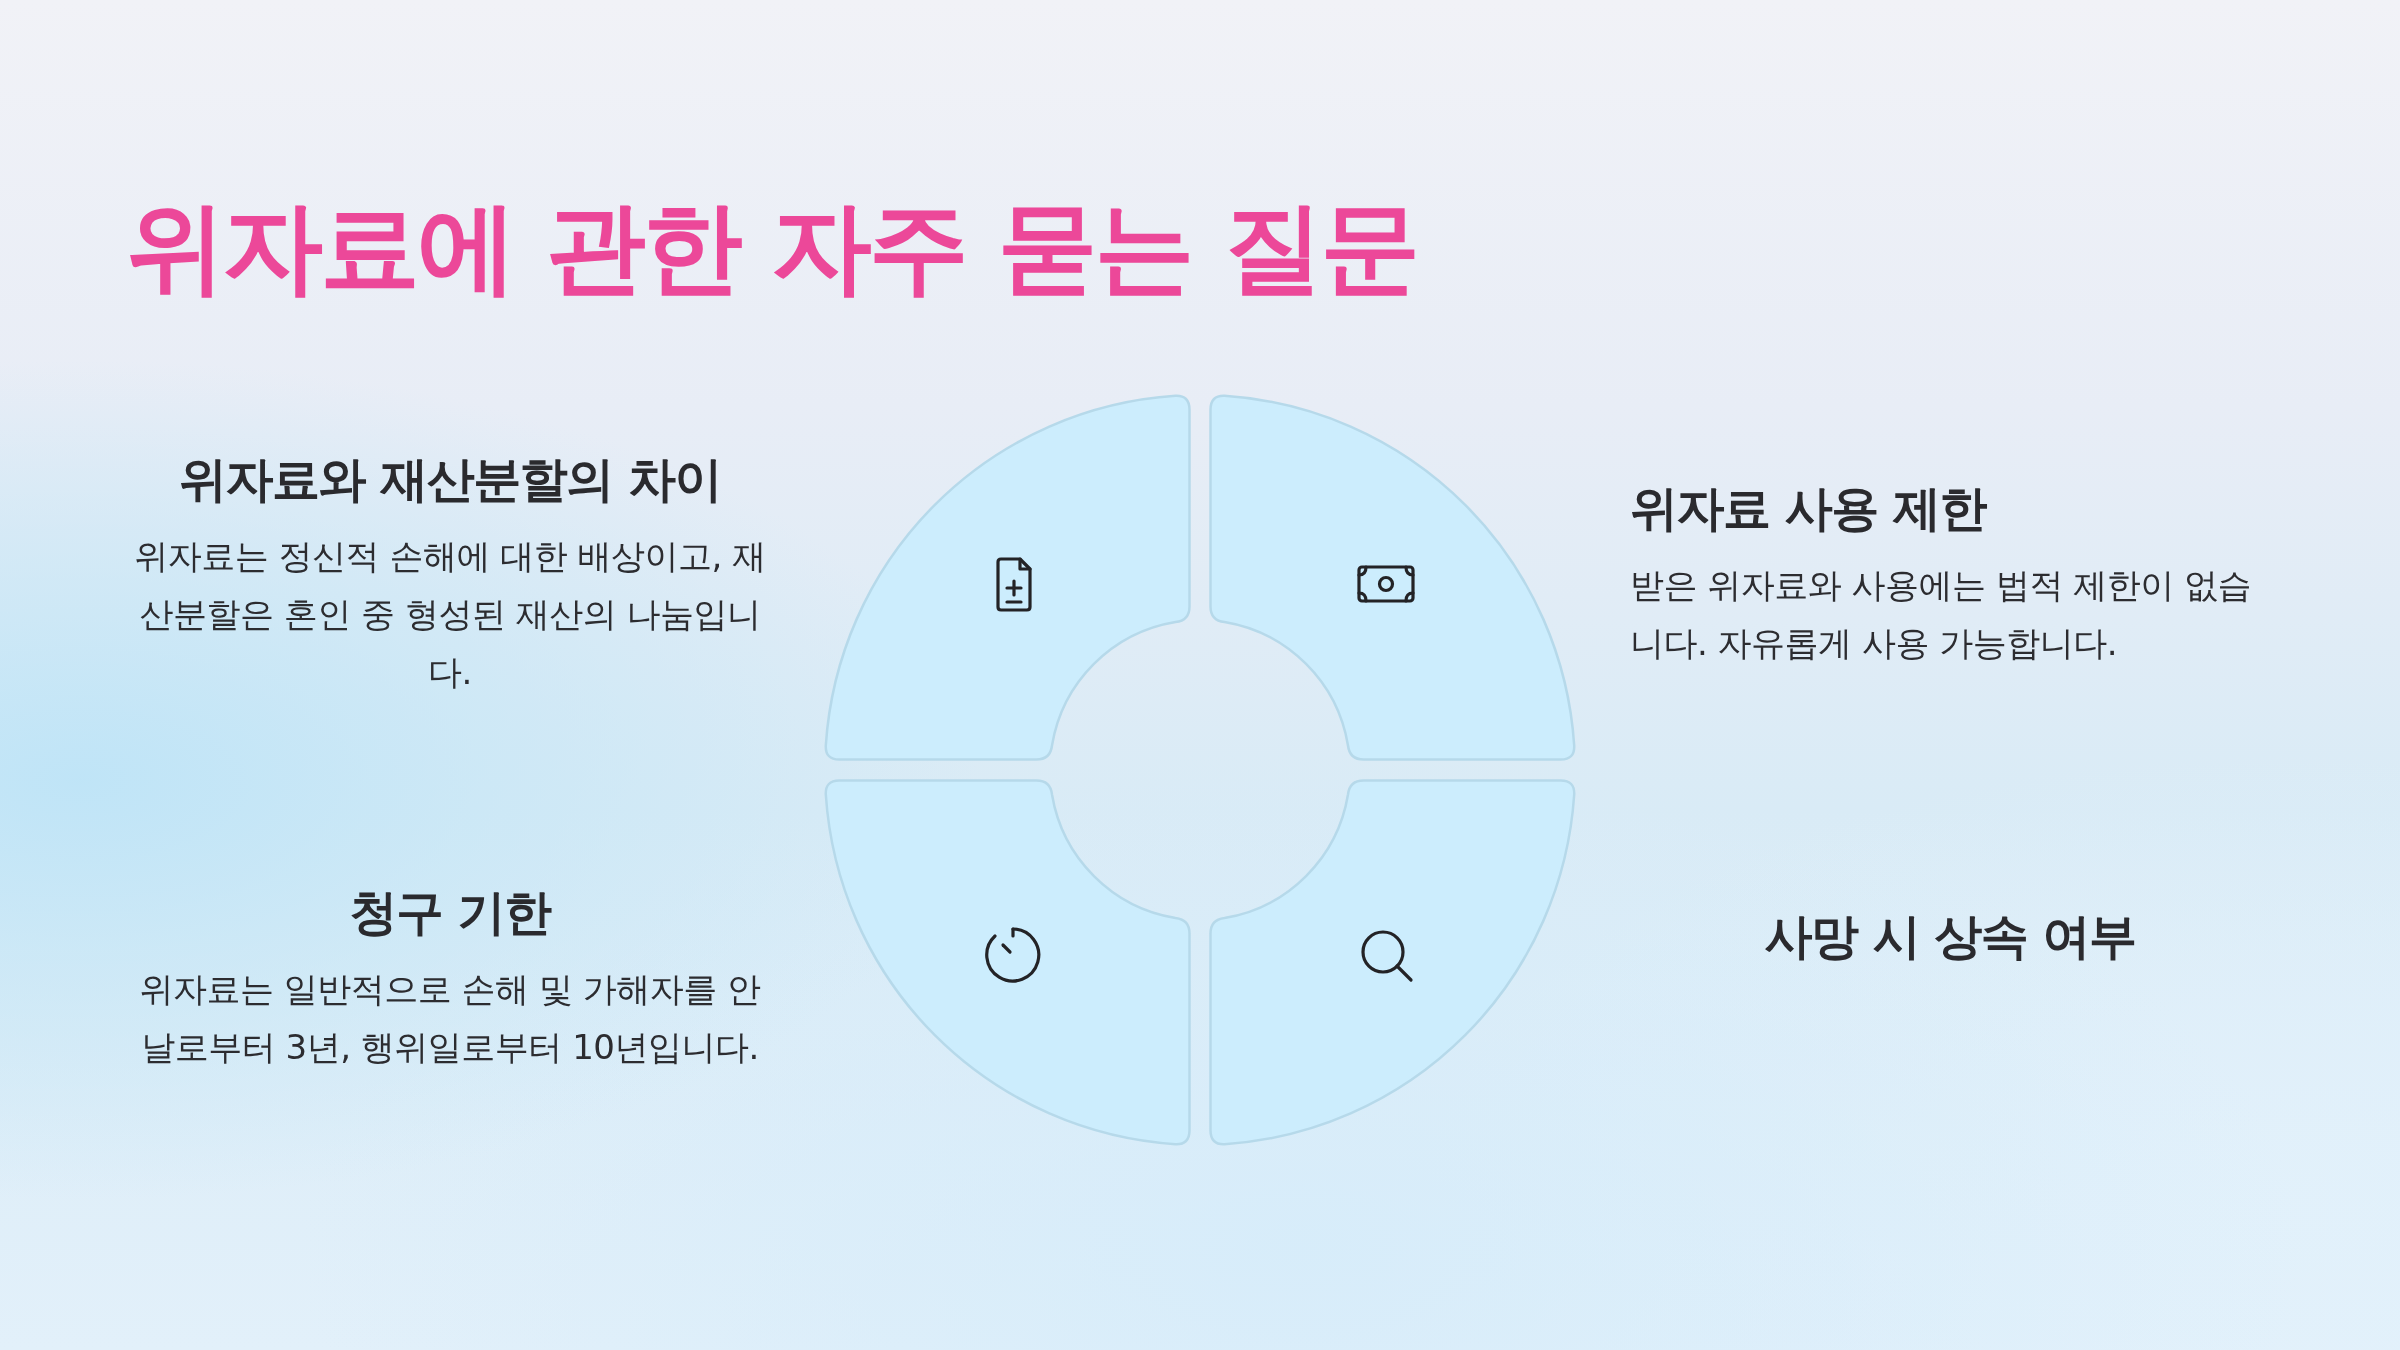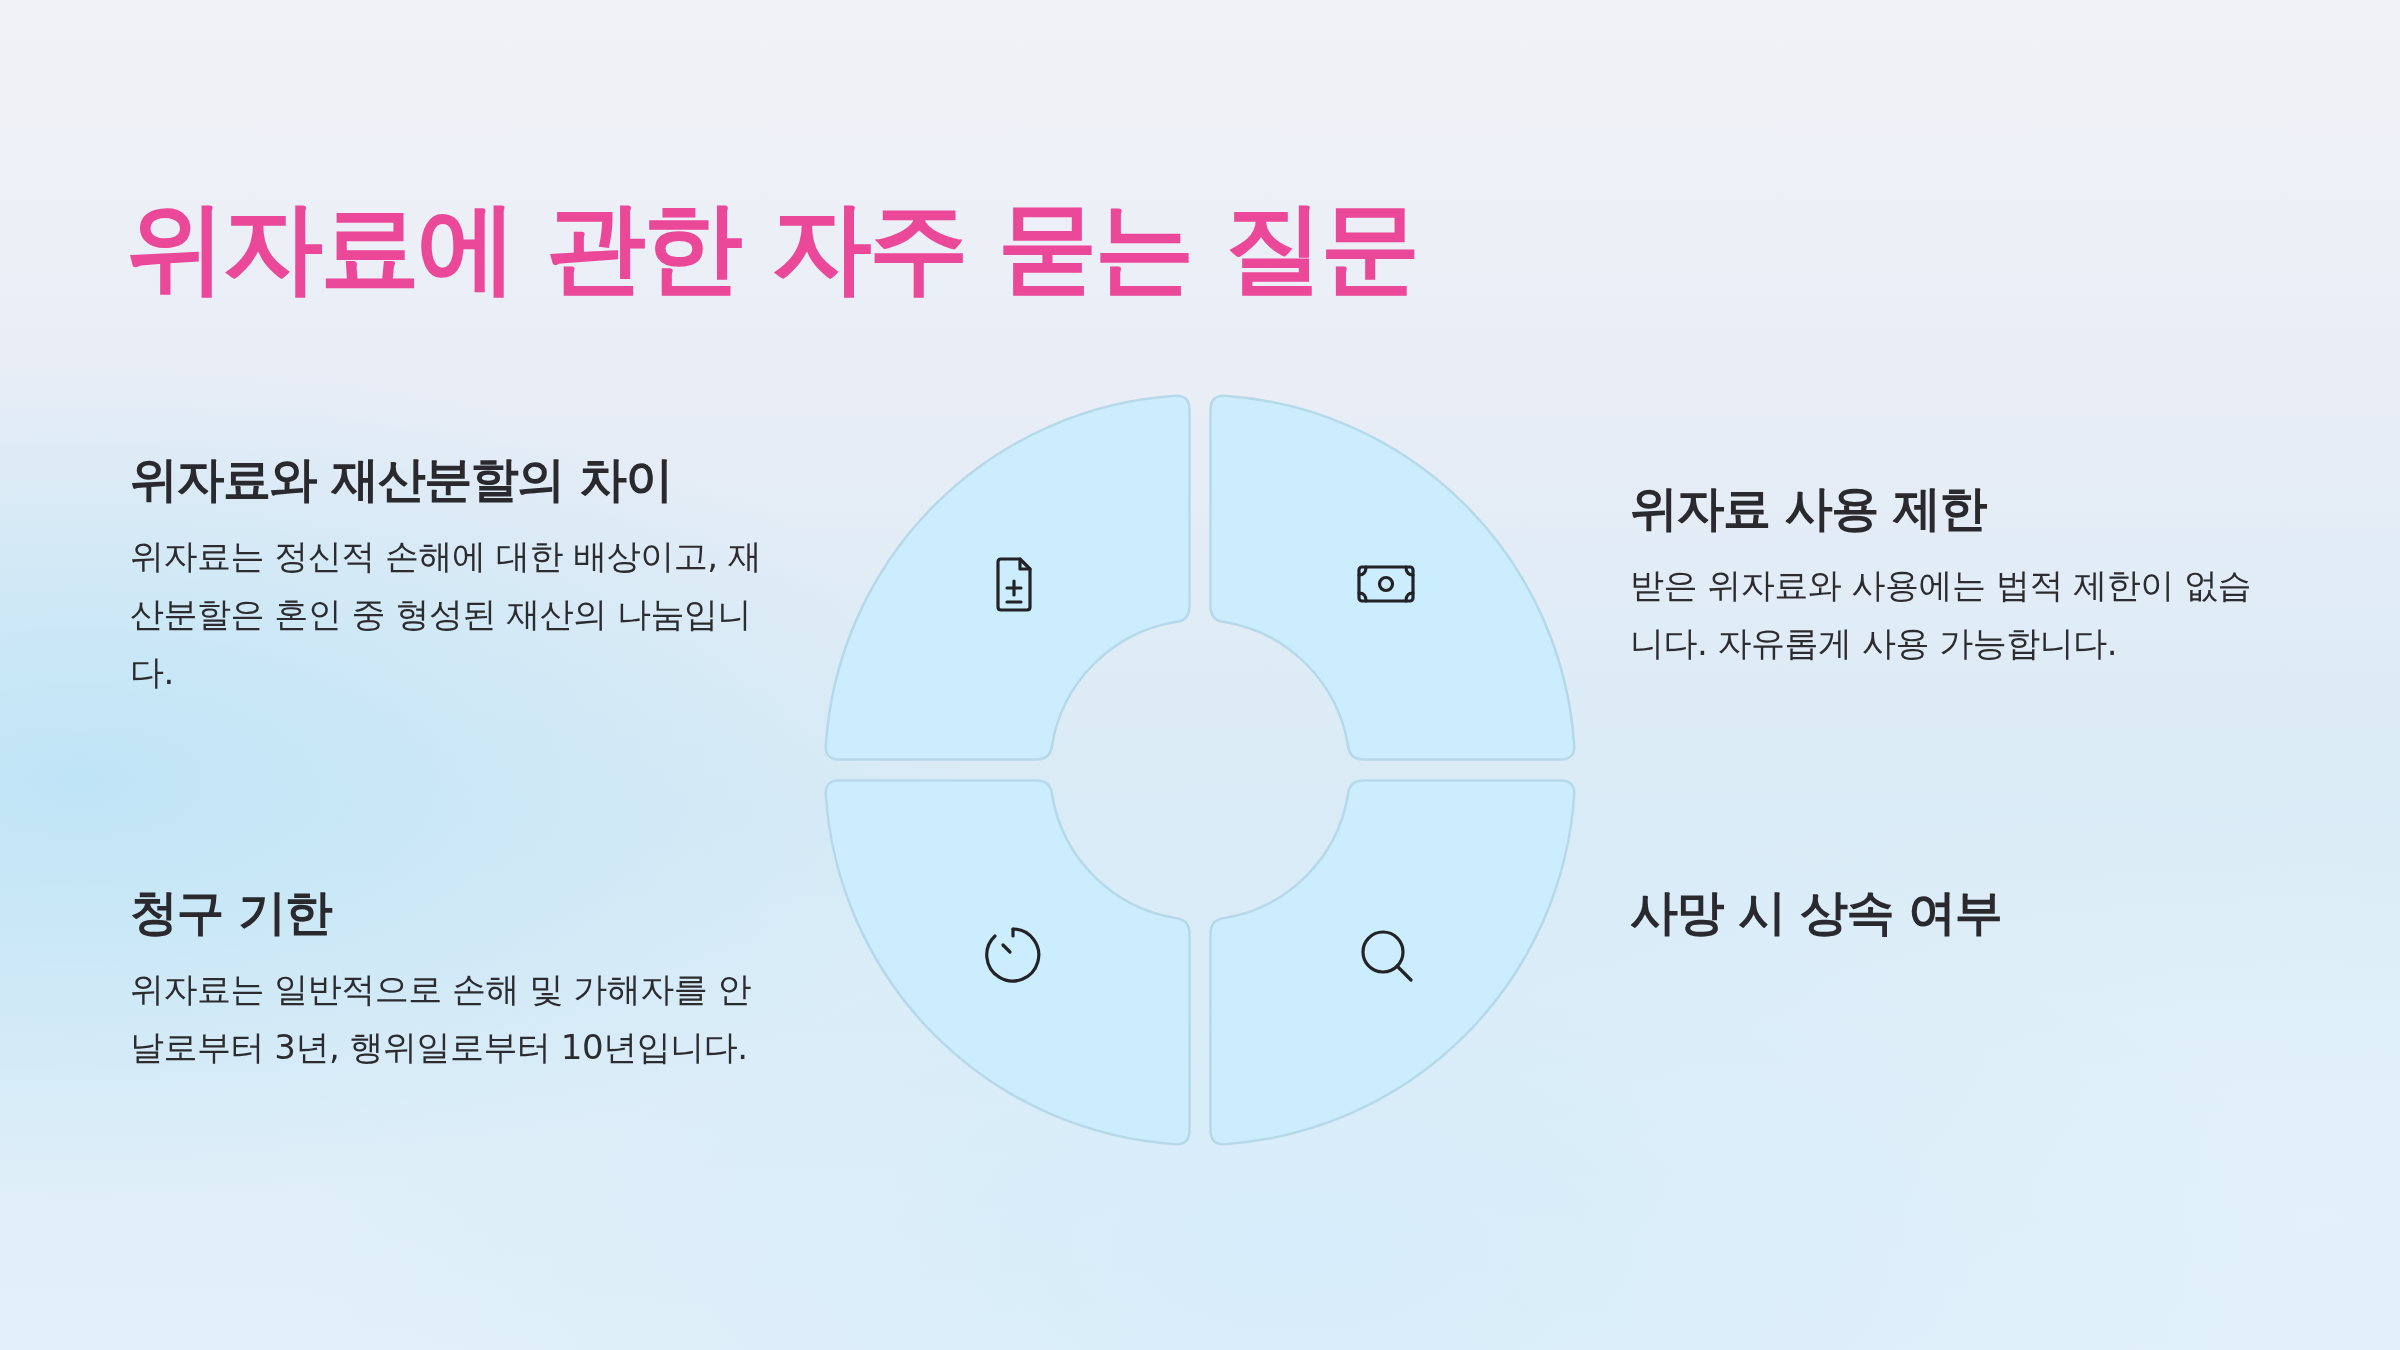--- a/index.html
+++ b/index.html
@@ -12,34 +12,34 @@
       radial-gradient(ellipse 1000px 500px at 1300px 1250px, rgba(214,236,250,0.9) 0%, rgba(214,236,250,0) 100%),
       radial-gradient(ellipse 900px 450px at 2300px 1200px, rgba(226,241,251,0.9) 0%, rgba(226,241,251,0) 100%),
       linear-gradient(180deg, #f1f2f7 0%, #e8edf6 30%, #d9ebf6 60%, #e2f0fa 100%);
   }
   .title {
     position: absolute; left: 126px; top: 178px;
     font-size: 100px; font-weight: 700; letter-spacing: -3px;
     color: #ec4899; line-height: 140px; white-space: nowrap; margin: 0;
   }
   .block { position: absolute; width: 640px; }
-  .block.left { right: calc(2400px - 770px); text-align: left; }
+  .block.left { right: calc(2400px - 770px); text-align: center; }
   .block.right { left: 1630px; text-align: left; }
   .block h2 {
     margin: 0; font-size: 48px; font-weight: 700; letter-spacing: -1.5px;
     line-height: 64px; color: #2a2a2e; white-space: nowrap;
   }
   .block p {
     margin: 16px 0 0 0; font-size: 34px; line-height: 58px; font-weight: 400;
     color: #2c2c30; letter-spacing: -0.5px;
   }
   #tl { top: 447px; }
   #tr { top: 476px; }
   #bl { top: 880px; }
-  #br { top: 880px; }
+  #br { top: 904px; text-align: center; }
   .donut { position: absolute; left: 0; top: 0; width: 2400px; height: 1350px; pointer-events: none; }
   .donut path.seg { fill: #ccedfd; stroke: #b6d9ea; stroke-width: 2.5; pointer-events: auto; }
   .icon { position: absolute; width: 60px; height: 60px; }
   .icon svg { width: 60px; height: 60px; overflow: visible; }
   .icon svg * { fill: none; stroke: #232326; stroke-width: 3.2; stroke-linecap: round; stroke-linejoin: round; }
 </style>
 </head>
 <body>
 
 <h1 class="title">위자료에 관한 자주 묻는 질문</h1>

